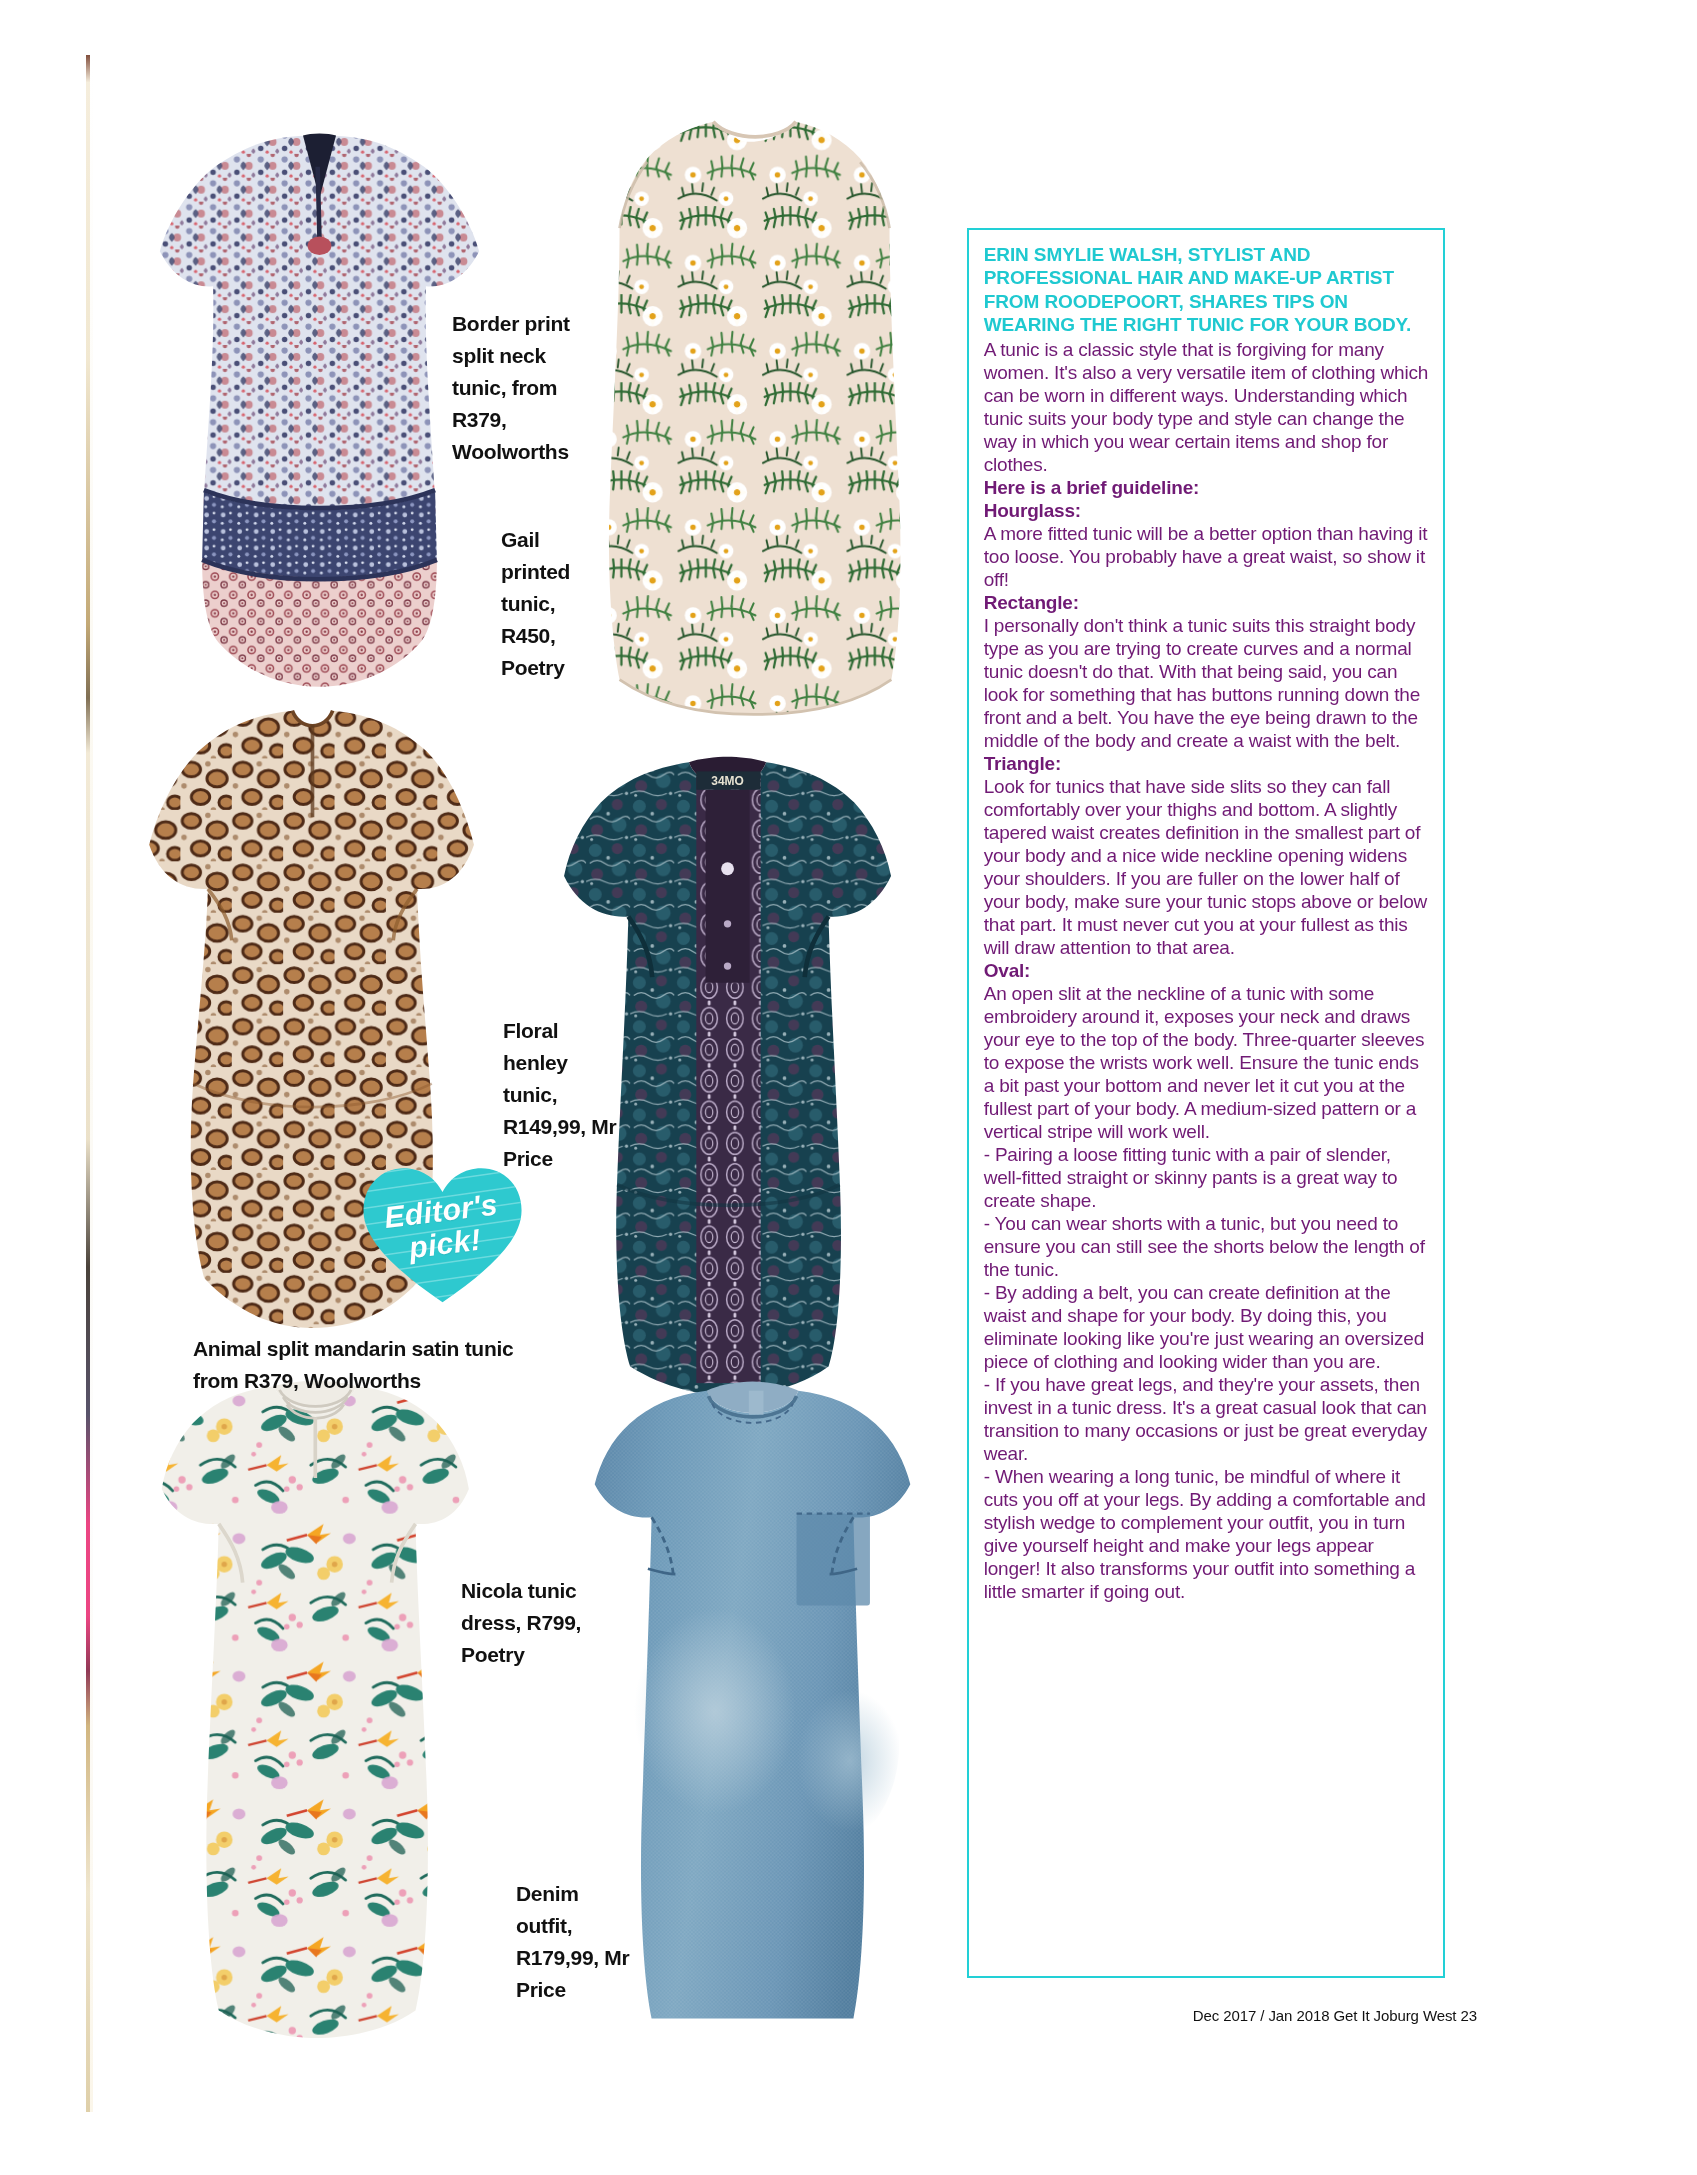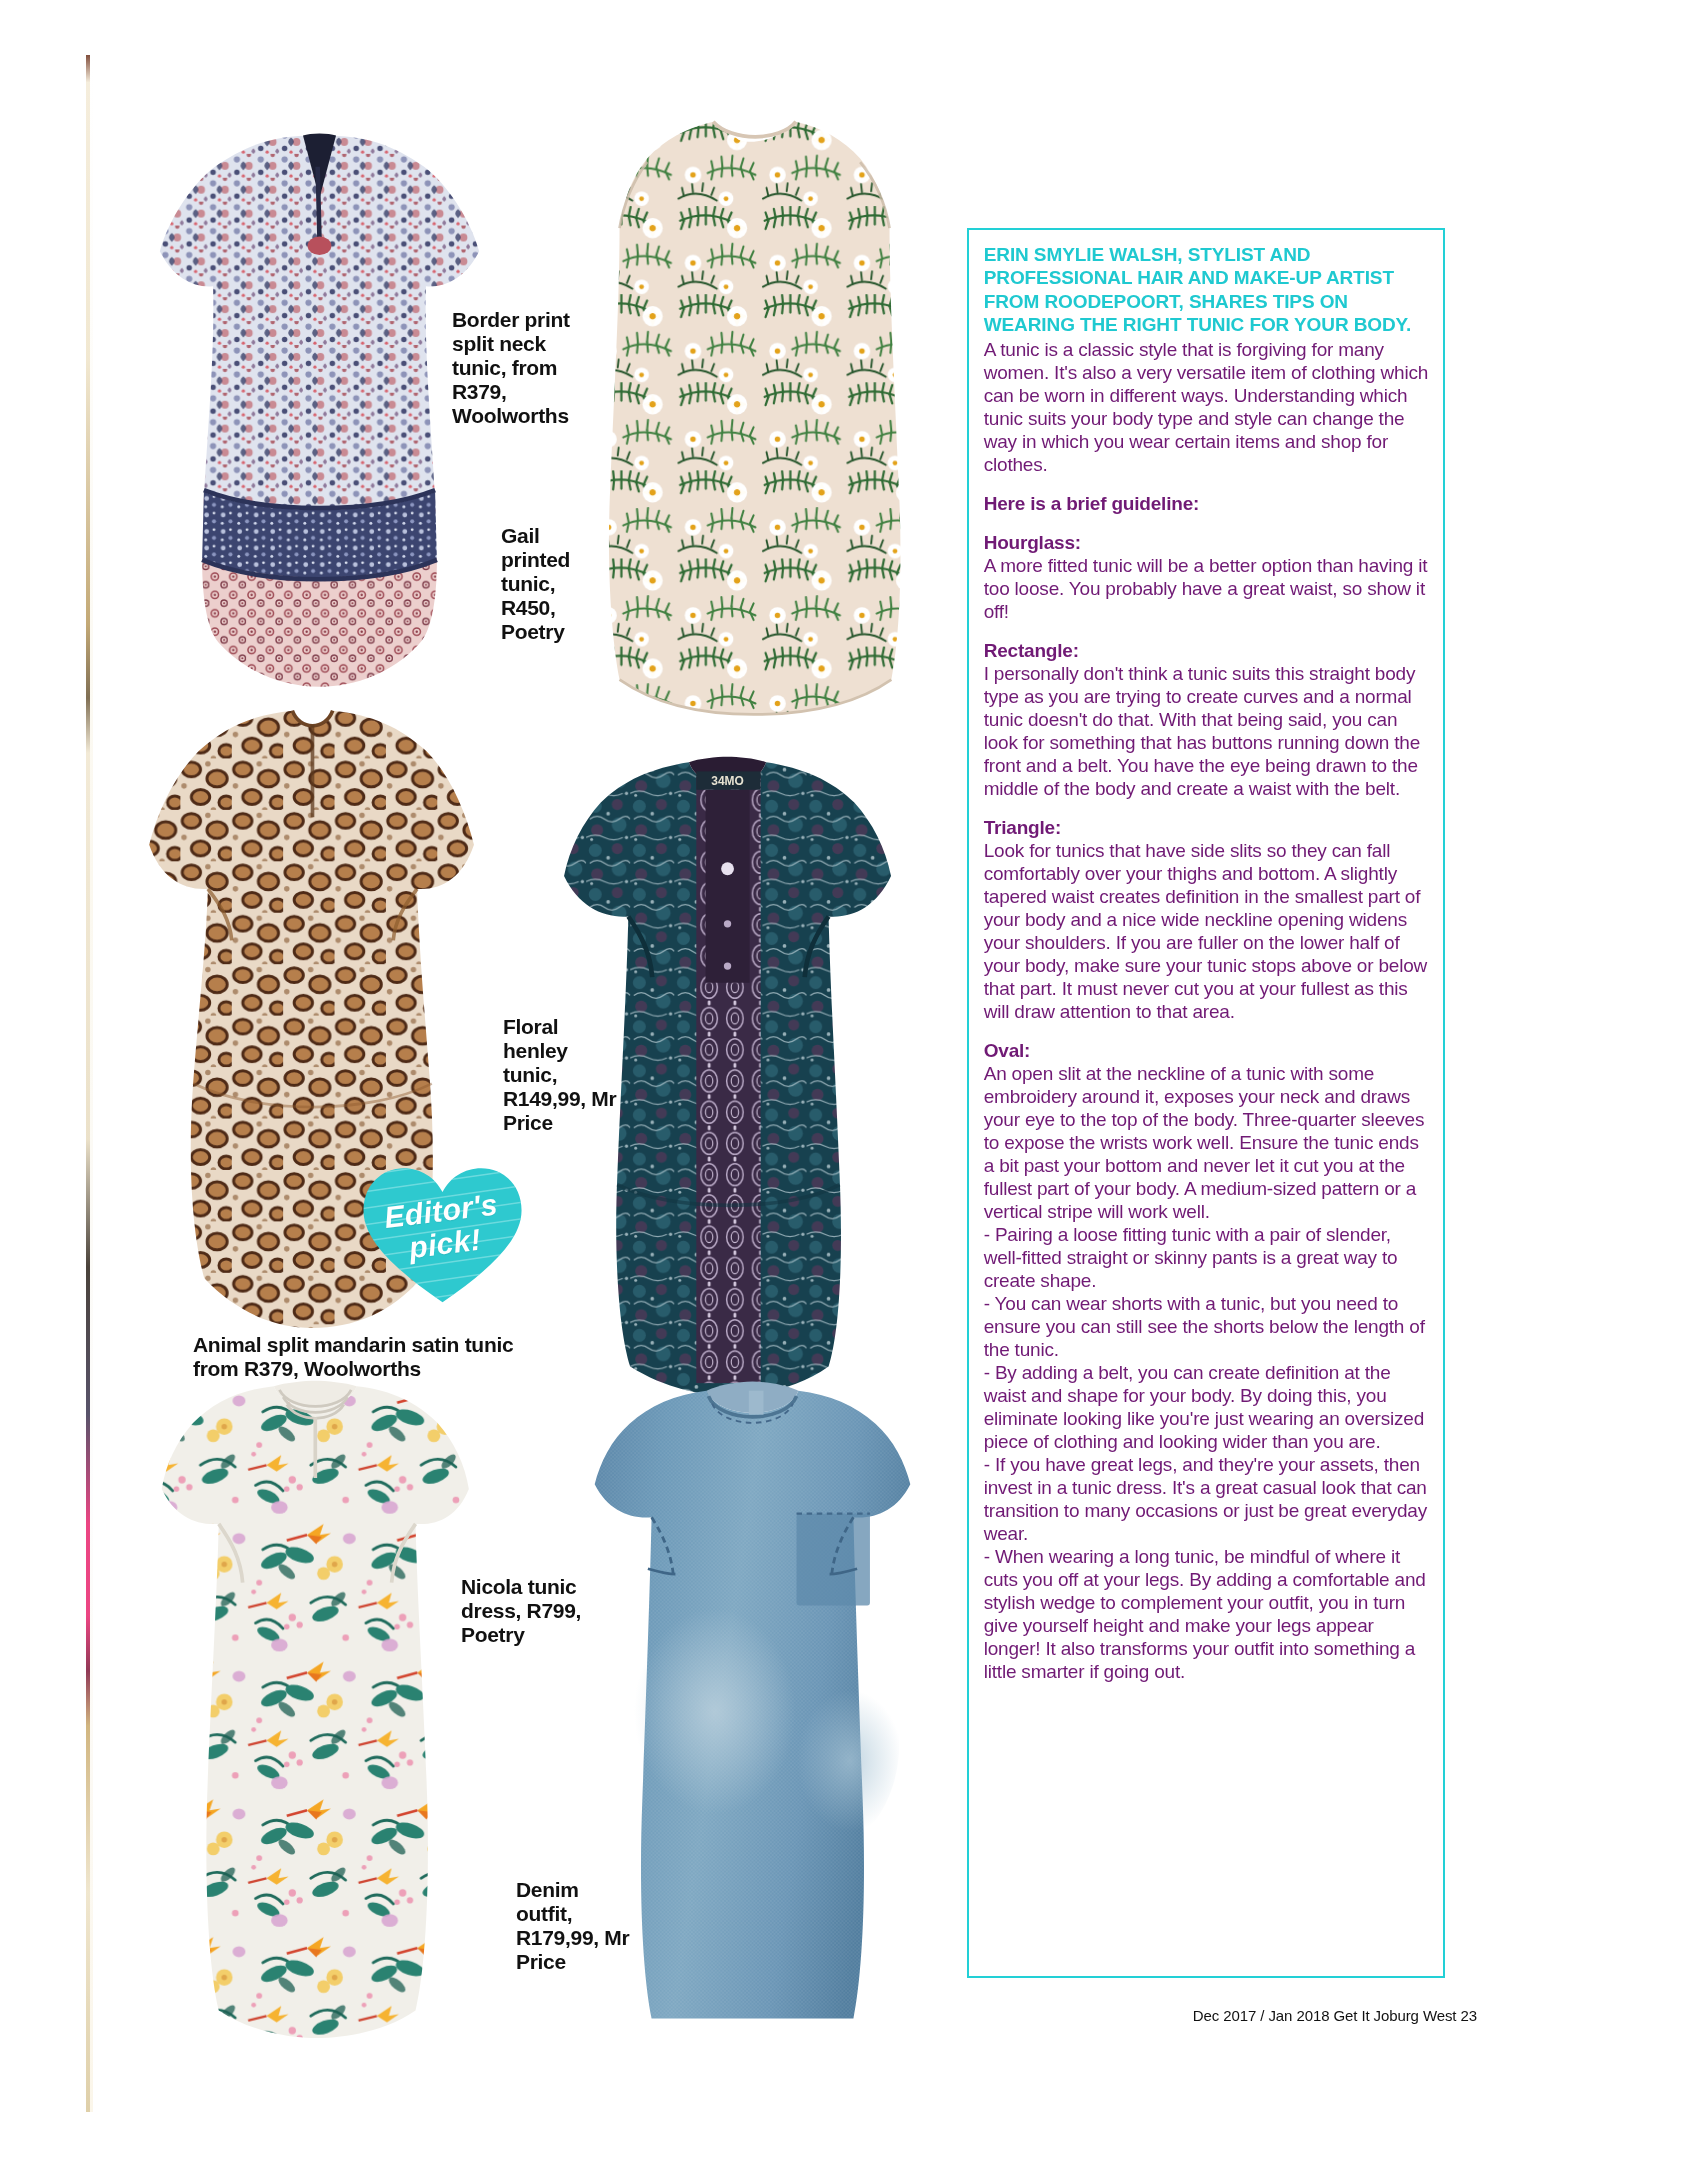--- a/index.html
+++ b/index.html
@@ -29,31 +29,31 @@
     padding:13px 14.7px 9.2px 14.7px;
   }
   .article-head{
     color:#1fc9d0;font-weight:bold;font-size:19px;line-height:23.4px;
     letter-spacing:-0.1px;margin:0 0 0.9px 0;
   }
   .article-body p{
     margin:0;color:#701a75;font-size:19px;line-height:23px;
     letter-spacing:-0.2px;
   }
-  .article-body p.b{font-weight:bold;margin-top:16px;}
+  .article-body p.b{font-weight:bold;}
 
   .footer{
     position:absolute;left:967px;top:2007px;width:510px;
     text-align:right;font-size:15px;color:#111;letter-spacing:-0.1px;
   }
   .footer b{font-weight:normal;}
 
   
   .cap{position:absolute;font-weight:bold;color:#111;
-       font-size:21px;line-height:24px;letter-spacing:-0.3px;z-index:40;}
+       font-size:21px;line-height:32px;letter-spacing:-0.3px;z-index:40;}
   .cap.c1{left:452px;top:308px;width:147px;}
   .cap.c2{left:501px;top:500px;width:110px;margin-top:24px;}
   .cap.c3{left:503px;top:1015px;width:119px;}
   .cap.c4{left:193px;top:1333px;width:340px;text-align:left;}
   .cap.c5{left:461px;top:1575px;width:147px;}
   .cap.c6{left:516px;top:1878px;width:119px;}
 
   
   .garment{position:absolute;z-index:10;}
   .garment svg{display:block;width:100%;height:100%;}

